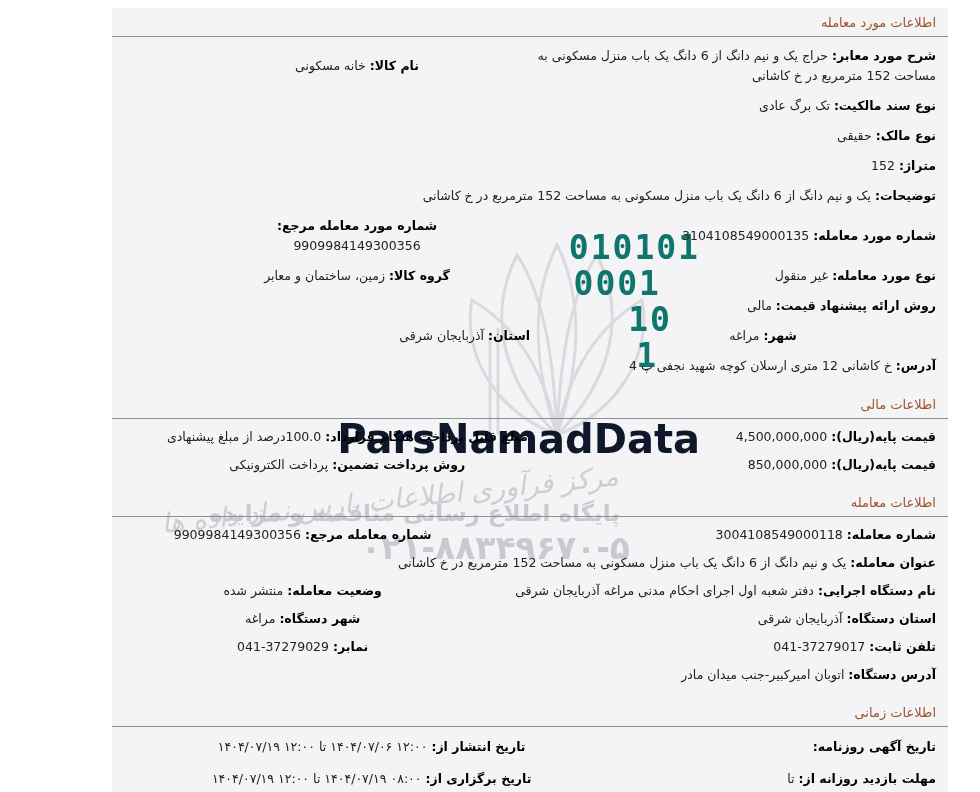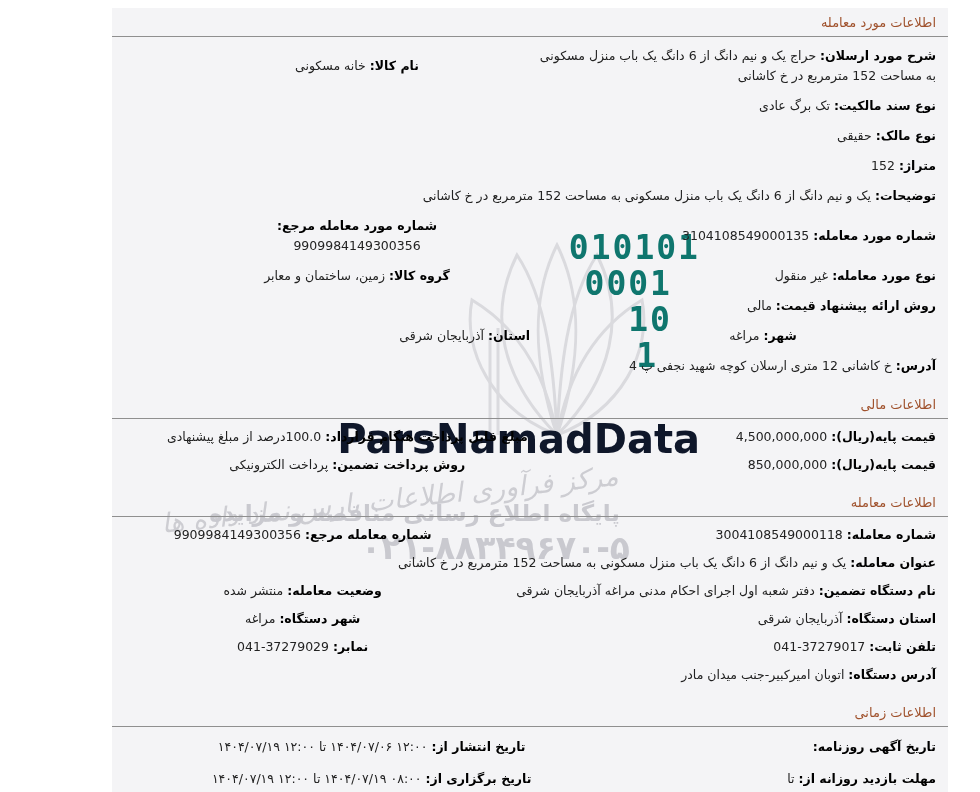--- a/index.html
+++ b/index.html
@@ -12,21 +12,21 @@
   .panel{
     position:absolute;top:8px;right:32px;width:836px;height:784px;
     background:#f4f4f6;
   }
   
   .watermark{position:absolute;inset:0;z-index:0;pointer-events:none;}
   .wm-binary{position:absolute;top:222px;right:248px;direction:ltr;text-align:right;
     font-family:"DejaVu Sans Mono",monospace;font-weight:bold;color:#0f766e;
     font-size:33px;line-height:36px;letter-spacing:2px;}
   .wm-binary div{white-space:nowrap;}
-  .wm-binary .b2{margin-right:28px;}
+  .wm-binary .b2{margin-right:39px;}
   .wm-binary .b3{margin-right:28px;}
   .wm-binary .b4{margin-right:42px;}
   .wm-brand{position:absolute;top:408px;right:248px;direction:ltr;
     font-size:40px;font-weight:bold;color:#0f172a;letter-spacing:0px;white-space:nowrap;}
   .wm-fa1{position:absolute;top:452px;right:330px;font-size:27px;font-style:italic;
     color:#cdcdd2;transform:rotate(-6deg);transform-origin:right center;white-space:nowrap;}
   .wm-fa2{position:absolute;top:492px;right:328px;font-size:23px;font-weight:bold;
     color:#c9c9cf;white-space:nowrap;}
   .wm-phone{position:absolute;top:520px;right:318px;direction:ltr;font-size:33px;
     font-weight:bold;color:#c9c9cf;letter-spacing:3px;white-space:nowrap;}
@@ -84,21 +84,21 @@
     <div class="wm-fa1">مرکز فرآوری اطلاعات پارس نماد داده ها</div>
     <div class="wm-fa2">پایگاه اطلاع رسانی مناقصه و مزایده</div>
     <div class="wm-phone">۰۲۱-۸۸۳۴۹۶۷۰-۵</div>
   </div>
 
   <div class="content">
   <div class="section s1">
     <div class="section-title">اطلاعات مورد معامله</div>
     <div class="rows">
           <div class="row">
-            <div class="cell cell-right"><span class="lbl">شرح مورد ارسلان:</span> <span class="val">حراج یک و نیم دانگ از 6 دانگ یک باب منزل مسکونی به مساحت 152 مترمربع در خ کاشانی</span></div>
+            <div class="cell cell-right"><span class="lbl">شرح مورد معابر:</span> <span class="val">حراج یک و نیم دانگ از 6 دانگ یک باب منزل مسکونی به مساحت 152 مترمربع در خ کاشانی</span></div>
             <div class="cell cell-left"><span class="lbl">نام کالا:</span> <span class="val">خانه مسکونی</span></div>
           </div>
           <div class="row">
             <div class="cell cell-right full"><span class="lbl">نوع سند مالکیت:</span> <span class="val">تک برگ عادی</span></div>
           </div>
           <div class="row">
             <div class="cell cell-right full"><span class="lbl">نوع مالک:</span> <span class="val">حقیقی</span></div>
           </div>
           <div class="row">
             <div class="cell cell-right full"><span class="lbl">متراژ:</span> <span class="val">152</span></div>
@@ -145,21 +145,21 @@
     <div class="section-title">اطلاعات معامله</div>
     <div class="rows">
           <div class="row">
             <div class="cell cell-right"><span class="lbl">شماره معامله:</span> <span class="val">3004108549000118</span></div>
             <div class="cell cell-left"><span class="lbl">شماره معامله مرجع:</span> <span class="val">9909984149300356</span></div>
           </div>
           <div class="row">
             <div class="cell cell-right full"><span class="lbl">عنوان معامله:</span> <span class="val">یک و نیم دانگ از 6 دانگ یک باب منزل مسکونی به مساحت 152 مترمربع در خ کاشانی</span></div>
           </div>
           <div class="row">
-            <div class="cell cell-right"><span class="lbl">نام دستگاه تضمین:</span> <span class="val">دفتر شعبه اول اجرای احکام مدنی مراغه آذربایجان شرقی</span></div>
+            <div class="cell cell-right"><span class="lbl">نام دستگاه اجرایی:</span> <span class="val">دفتر شعبه اول اجرای احکام مدنی مراغه آذربایجان شرقی</span></div>
             <div class="cell cell-left"><span class="lbl">وضعیت معامله:</span> <span class="val">منتشر شده</span></div>
           </div>
           <div class="row">
             <div class="cell cell-right"><span class="lbl">استان دستگاه:</span> <span class="val">آذربایجان شرقی</span></div>
             <div class="cell cell-left"><span class="lbl">شهر دستگاه:</span> <span class="val">مراغه</span></div>
           </div>
           <div class="row">
             <div class="cell cell-right"><span class="lbl">تلفن ثابت:</span> <span class="val">37279017-041</span></div>
             <div class="cell cell-left"><span class="lbl">نمابر:</span> <span class="val">37279029-041</span></div>
           </div>

